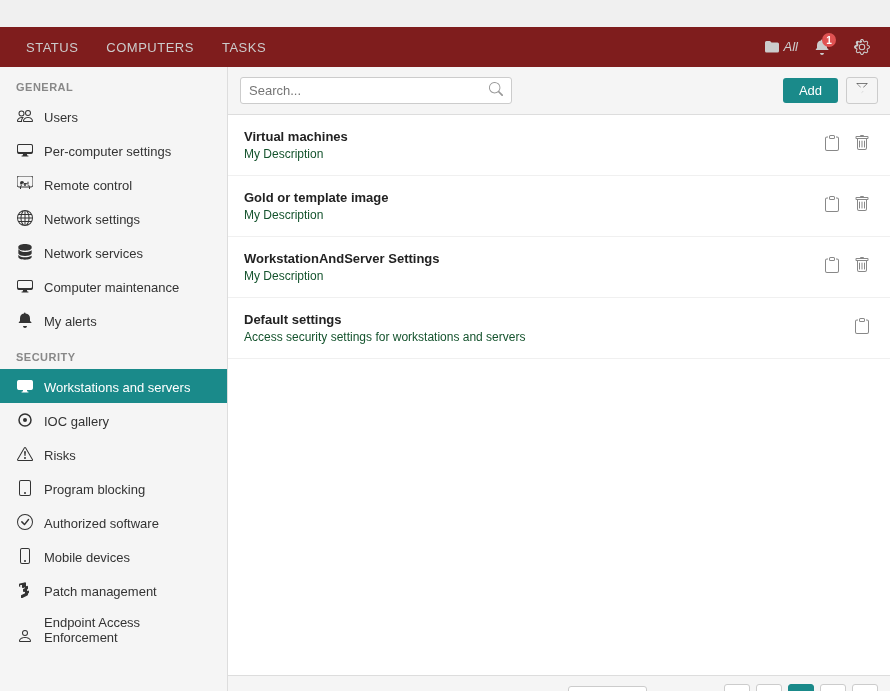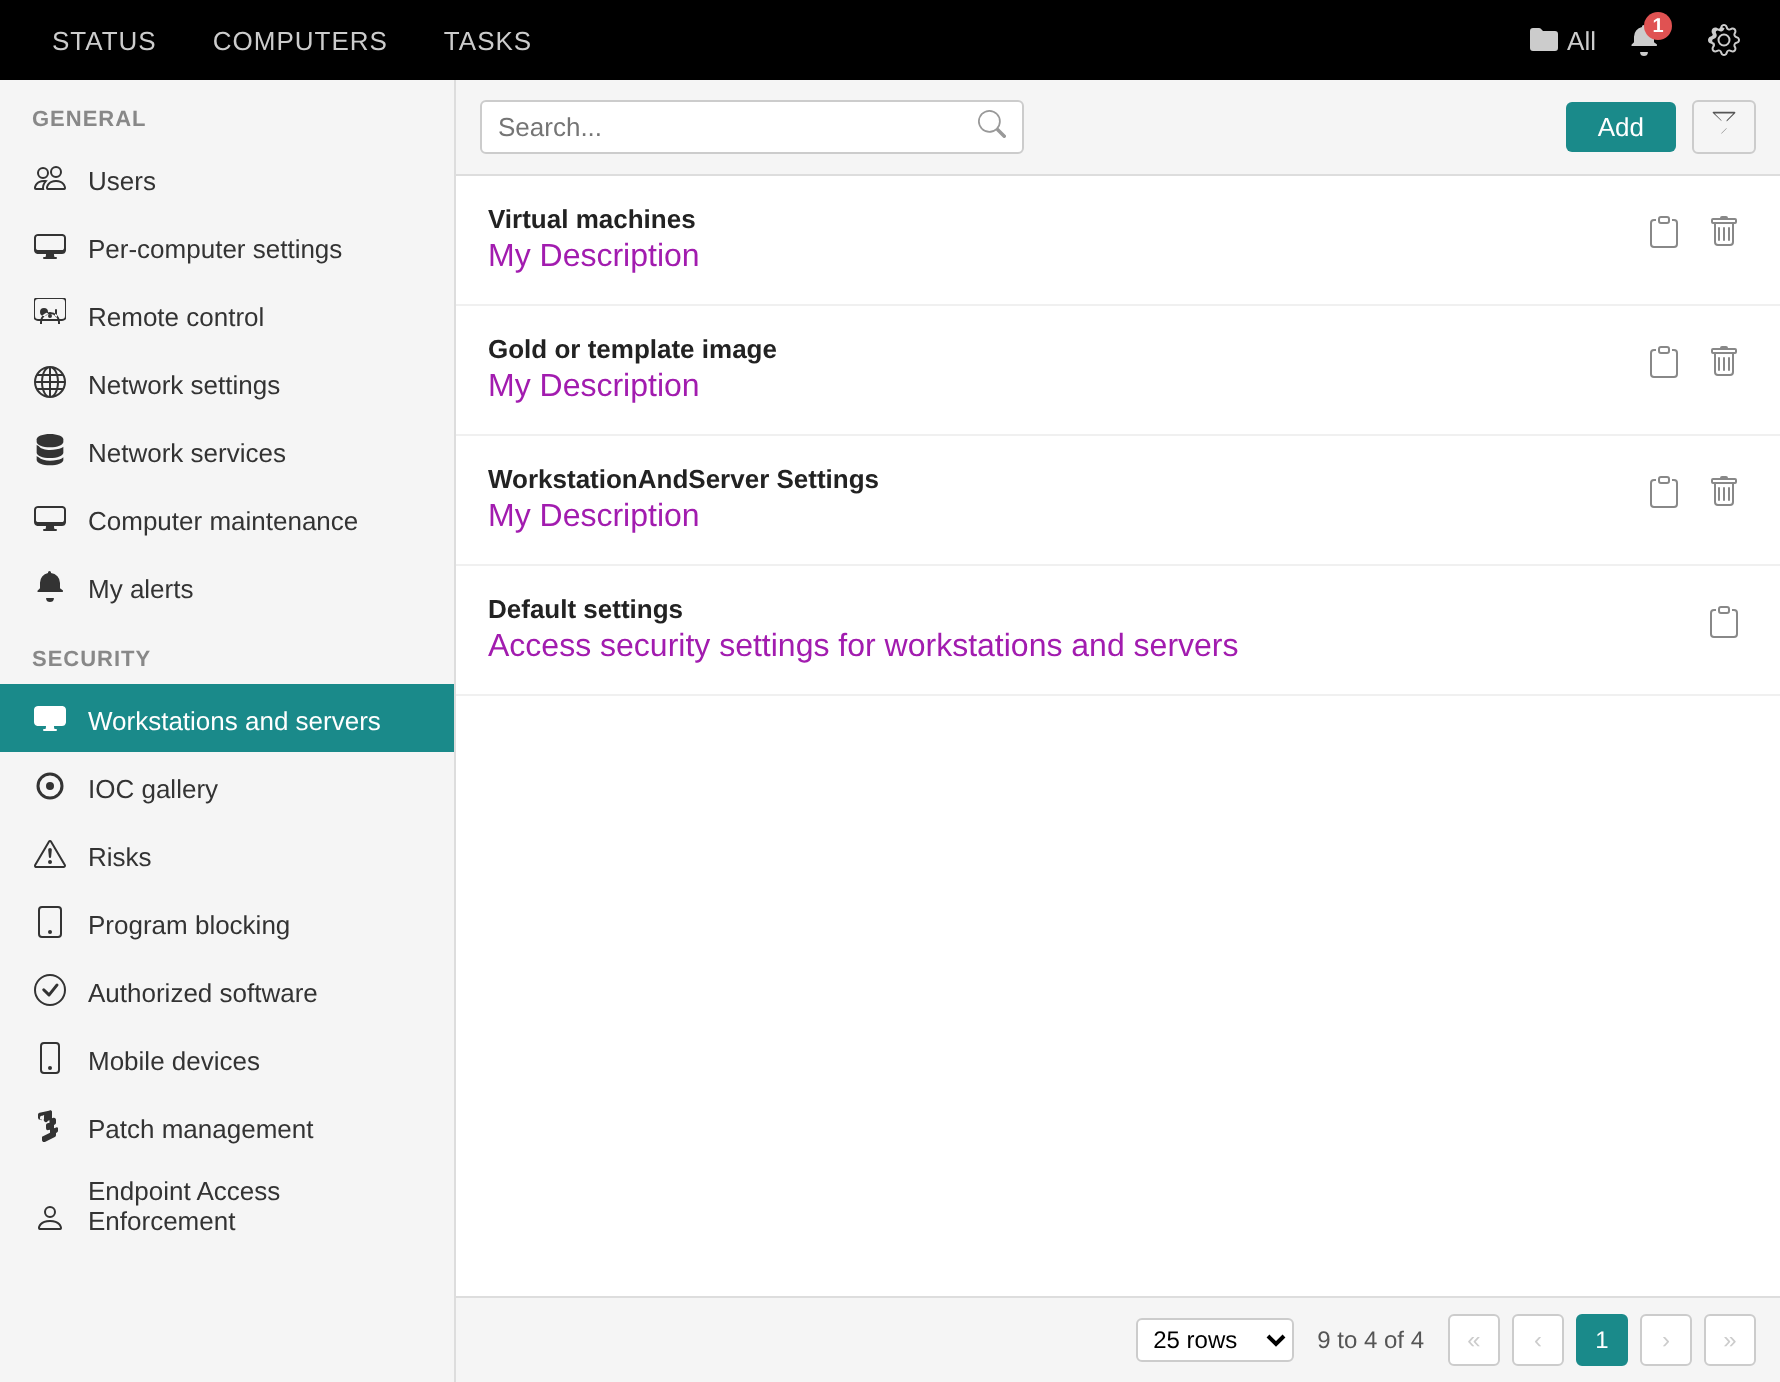--- a/index.html
+++ b/index.html
@@ -1,25 +1,26 @@
 <!DOCTYPE html>
 <html><head>
   <meta charset="utf-8">
   <style>
     * { box-sizing: border-box; margin: 0; padding: 0; }
     body { font-family: 'Segoe UI', Arial, sans-serif; font-size: 13px; color: #333; background: #f0f0f0; height: 691px; width: 890px; overflow: hidden; }
 
     
     .top-nav {
-      background: #000000;
+      background: #7f1d1d;
       display: flex;
       align-items: center;
       height: 40px;
       padding: 0 12px;
       color: #ccc;
+      margin-top: 27px;
     }
     .top-nav .nav-item {
       padding: 0 14px;
       height: 100%;
       display: flex;
       align-items: center;
       cursor: pointer;
       font-size: 13px;
       font-weight: 500;
       letter-spacing: 0.5px;
@@ -49,22 +50,22 @@
       top: 2px; right: 2px;
       background: #e05252;
       color: #fff;
       font-size: 10px;
       border-radius: 50%;
       width: 14px; height: 14px;
       display: flex; align-items: center; justify-content: center;
       font-weight: bold;
     }
     .folder-label {
-      display: flex; align-items: flex-end; gap: 4px;
-      color: #ccc; cursor: pointer; font-size: 13px;
+      display: flex; align-items: flex-start; gap: 4px;
+      color: #ccc; cursor: pointer; font-size: 13px; font-style: italic;
     }
 
     
     .layout {
       display: flex;
       height: calc(691px - 40px);
     }
 
     
     .sidebar {
@@ -175,22 +176,22 @@
       gap: 19px;
     }
     .list-item-info {}
     .list-item-title {
       font-weight: 600;
       font-size: 13px;
       color: #222;
       margin-bottom: 3px;
     }
     .list-item-desc {
-      font-size: 16px;
-      color: #a21caf;
+      font-size: 12px;
+      color: #14532d;
     }
     .list-item-actions {
       display: flex;
       gap: 6px;
       align-items: center;
       flex-shrink: 0;
       margin-top: 2px;
     }
     .action-icon {
       cursor: pointer;

